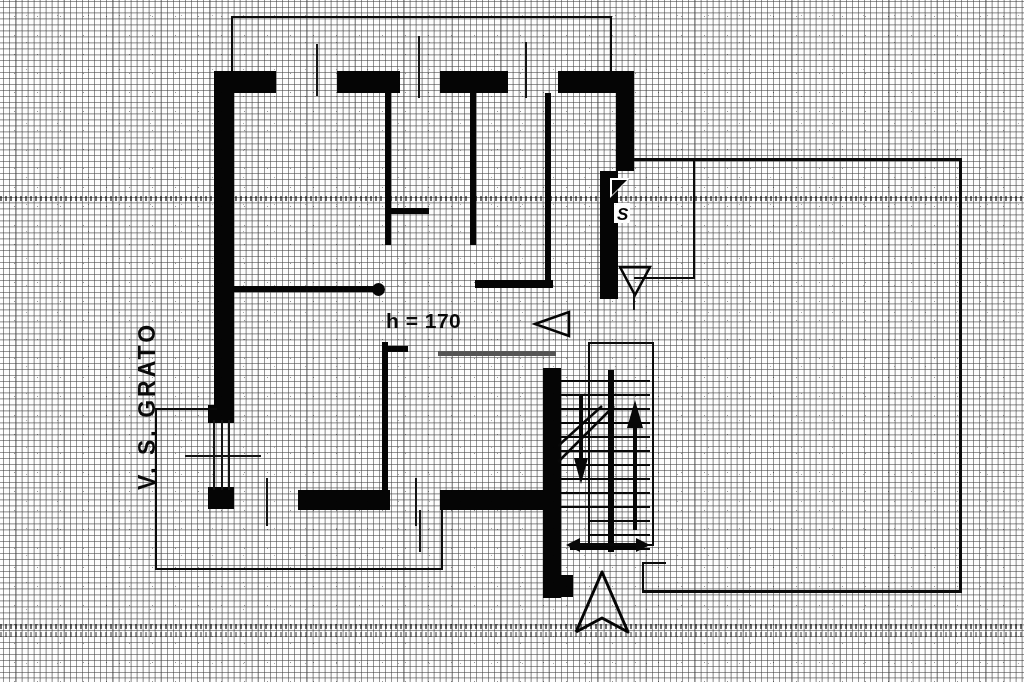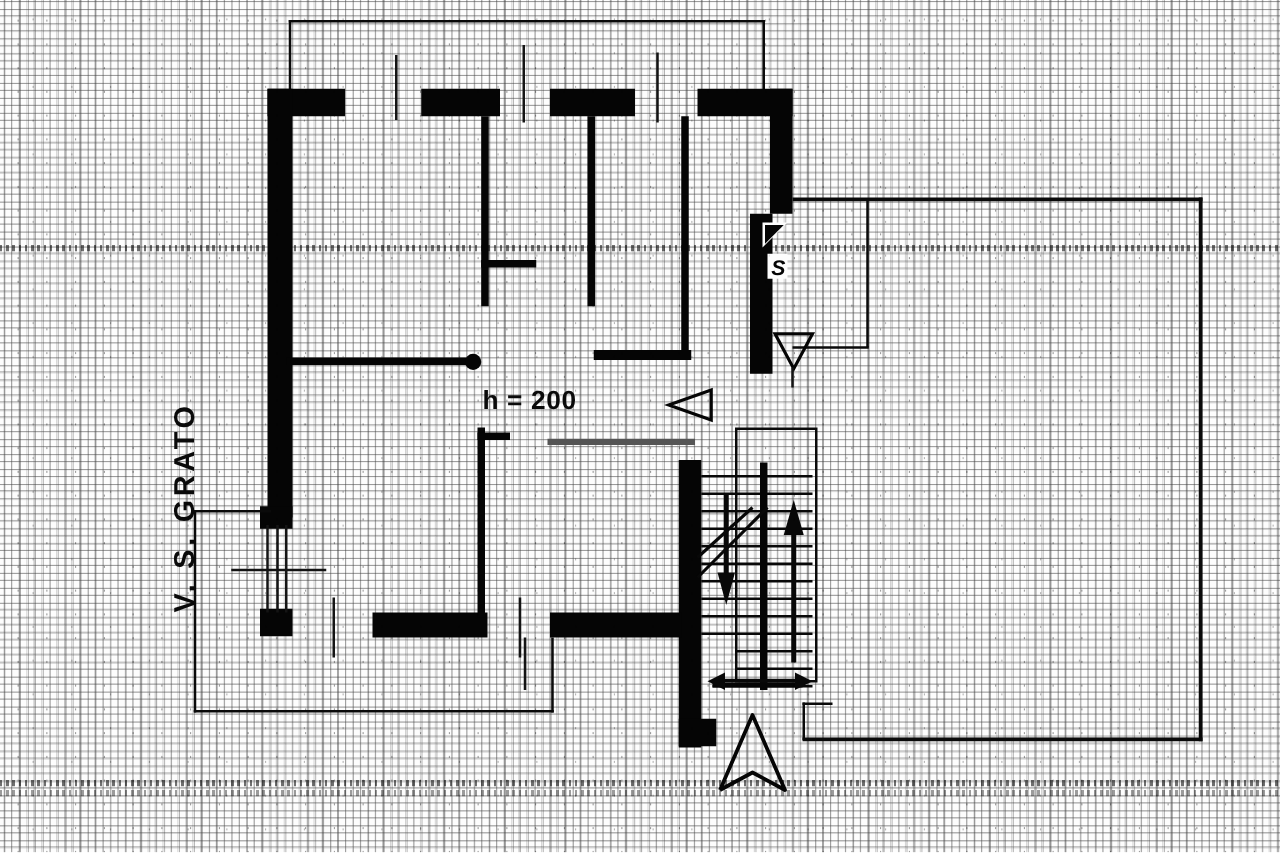--- a/index.html
+++ b/index.html
@@ -245,17 +245,17 @@
   <svg class="ov" style="left:533px; top:310px; width:38px; height:28px;" viewBox="0 0 38 28">
     <polygon points="2,14 36,2 36,26" fill="none" stroke="#050505" stroke-width="2.5"></polygon>
   </svg>
 
   <svg class="ov" style="left:572px; top:568px; width:60px; height:66px;" viewBox="0 0 60 66">
     <polyline points="4,64 30,4 56,64 30,50 4,64" fill="none" stroke="#050505" stroke-width="3" stroke-linejoin="round"></polyline>
   </svg>
 
   <div class="street-label" style="left:134px; top:490px;">V. S. GRATO</div>
 
-  <div class="height-label" style="left:386px; top:309px;">h = 200</div>
+  <div class="height-label" style="left:386px; top:309px;">h = 170</div>
 
   <div class="bg-speckle" style="opacity:0.30;"></div>
 
 </div>
 
 </body></html>

